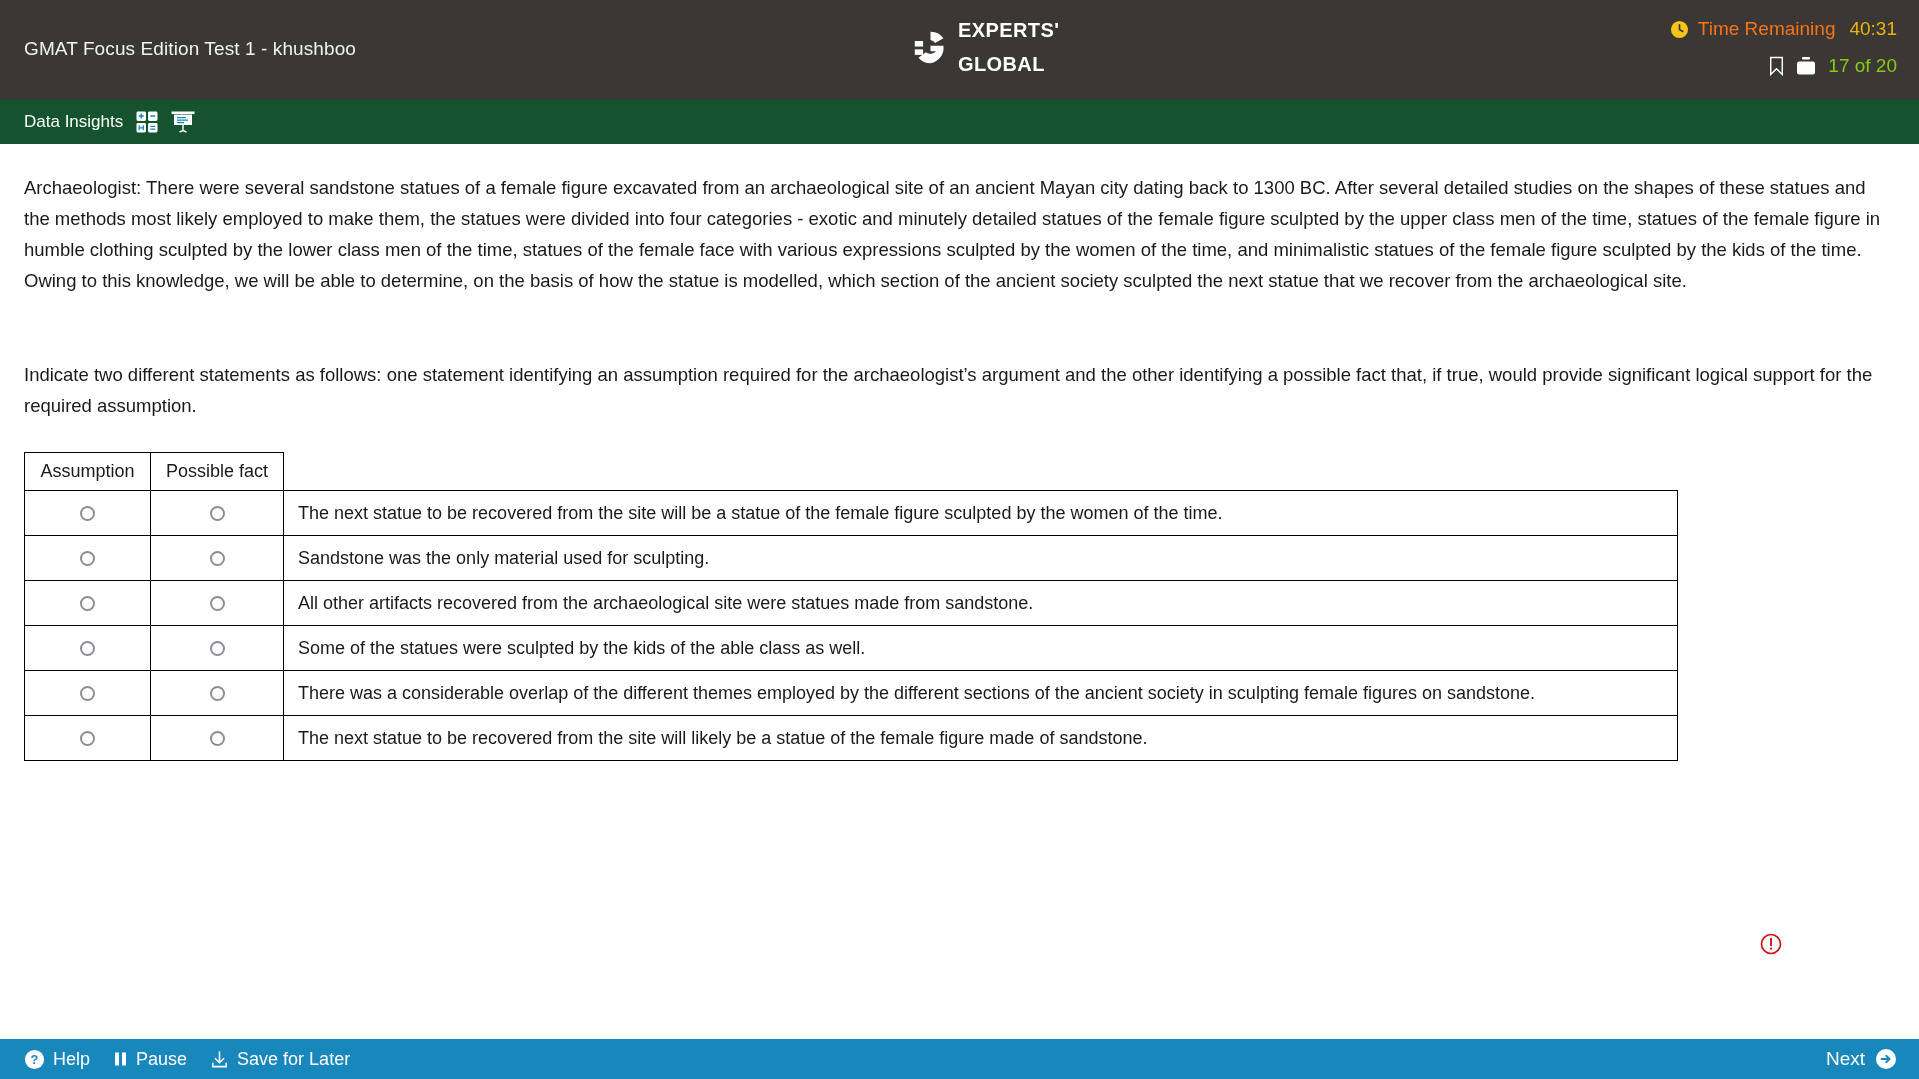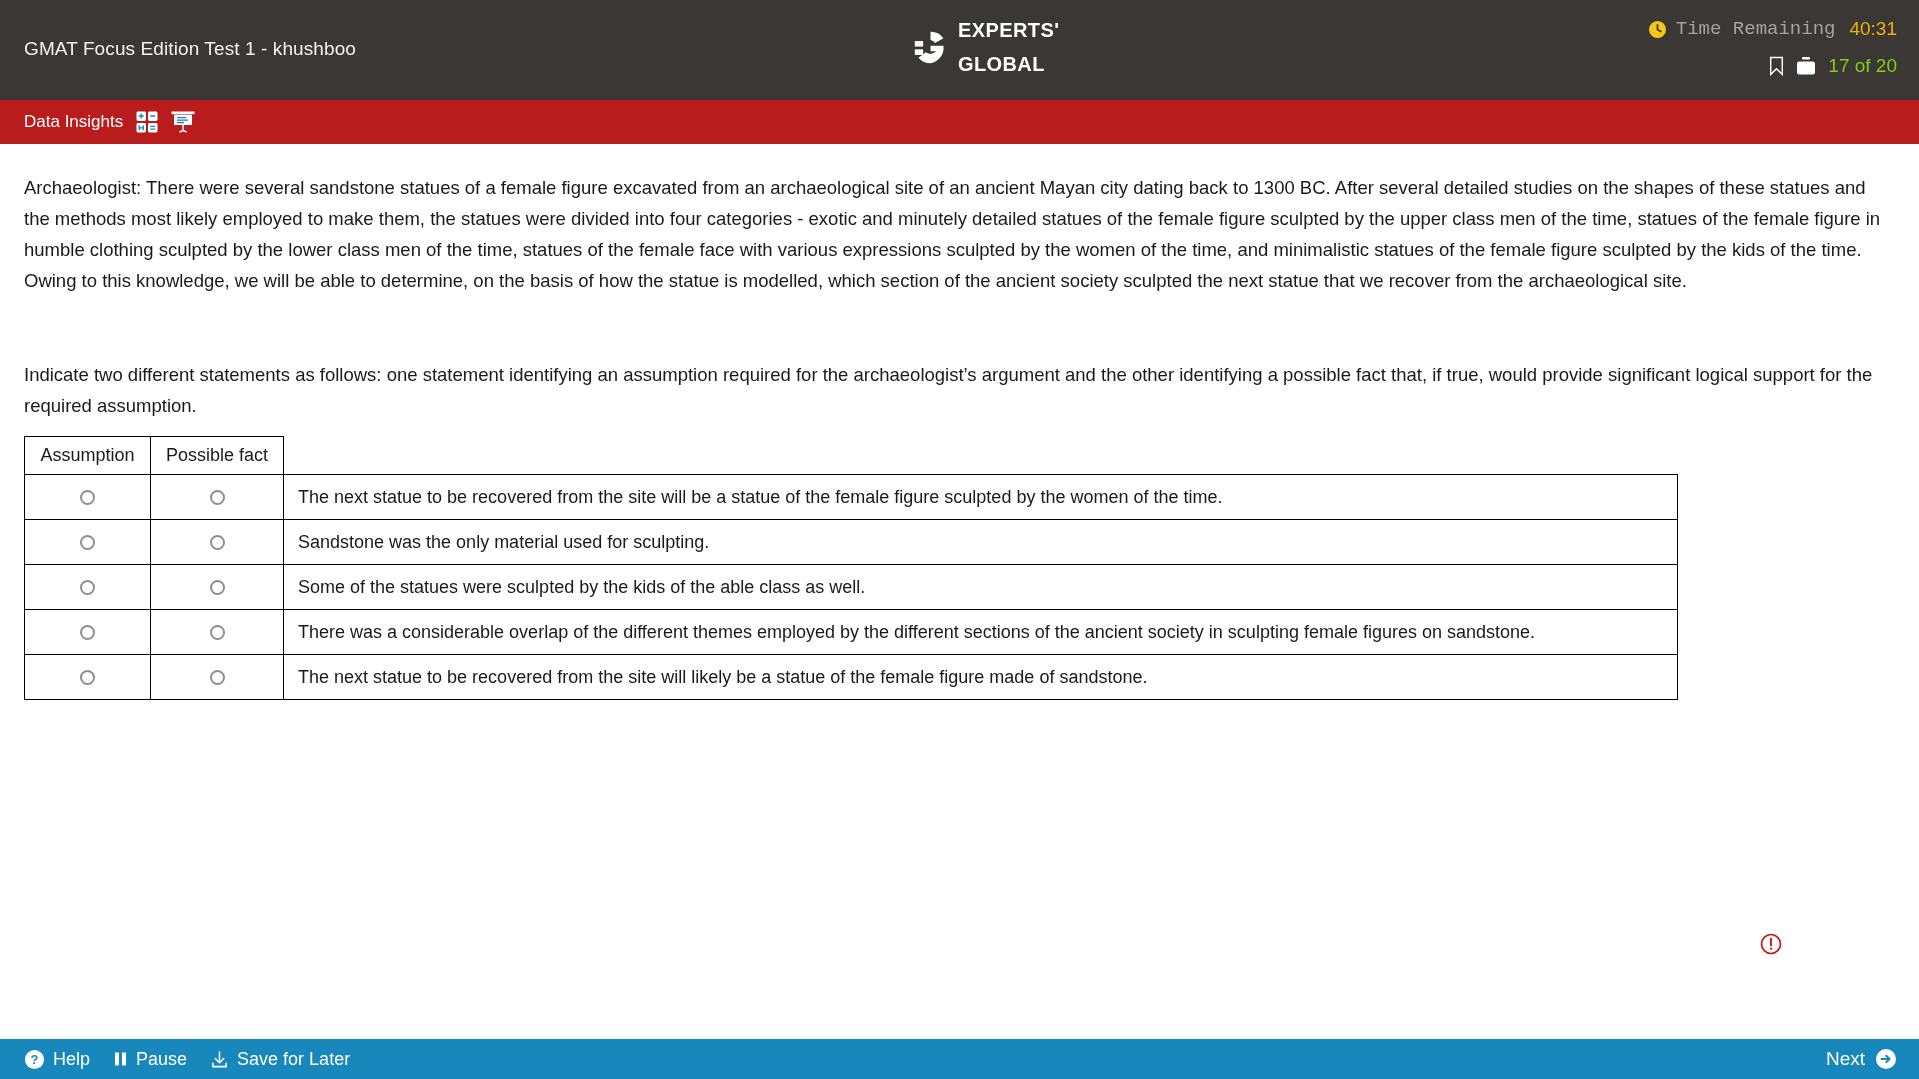--- a/index.html
+++ b/index.html
@@ -46,39 +46,39 @@
 
   .timer-wrap {
     position: absolute;
     right: 22px; top: 18px;
     display: flex; align-items: center; gap: 9px;
     color: #f5c518;
     font-size: 19px;
     white-space: nowrap;
   }
   .clock-icon { width: 19px; height: 19px; display:block; }
-  .timer-label { color:#a3a3a3;font-family:Liberation Mono, monospace; }
+  .timer-label { color:#f97316; }
   .timer-value { color:#eab308; margin-left: 5px; }
 
   .counter-wrap {
     position: absolute;
     right: 22px; top: 55px;
     display: flex; align-items: center; gap: 11px;
     color: #84cc16; font-size: 19px;
     white-space: nowrap;
   }
   .bookmark-icon { width: 15px; height: 20px; display:block; }
   .case-icon { width: 22px; height: 20px; display:block; }
 
   
   .navbar {
     position: absolute;
     top: 100px; left: 0;
     width: 1919px; height: 44px;
-    background: #b91c1c;
+    background: #14532d;
     color: #ffffff;
   }
   .nav-left {
     position: absolute;
     left: 24px; top: 0; height: 44px;
     display: flex; align-items: center; gap: 13px;
   }
   .nav-section-label { font-size: 17px; }
   .calc-icon { width: 22px; height: 22px; display:block; }
   .board-icon { width: 24px; height: 22px; display:block; }
@@ -111,21 +111,21 @@
     color: #1a1a1a;
     text-align: left;
   }
   .para-1 { top: 28px; }
   .para-2 { top: 215px; }
 
   
   .tbl {
     position: absolute;
     left: 24px;
-    top: 292px;
+    top: 308px;
     border-collapse: collapse;
     font-size: 18px;
     color: #1a1a1a;
   }
   .tbl th, .tbl td {
     border: 1px solid #000000;
     padding: 0;
   }
   .tbl th {
     font-weight: normal;
@@ -273,20 +273,25 @@
     <tbody>
       <tr>
         <td class="radio-cell"><span class="radio"></span></td>
         <td class="radio-cell"><span class="radio"></span></td>
         <td class="stmt-cell">The next statue to be recovered from the site will be a statue of the female figure sculpted by the women of the time.</td>
       </tr>
       <tr>
         <td class="radio-cell"><span class="radio"></span></td>
         <td class="radio-cell"><span class="radio"></span></td>
         <td class="stmt-cell">Sandstone was the only material used for sculpting.</td>
+      </tr>
+      <tr>
+        <td class="radio-cell"><span class="radio"></span></td>
+        <td class="radio-cell"><span class="radio"></span></td>
+        <td class="stmt-cell">All other artifacts recovered from the archaeological site were statues made from sandstone.</td>
       </tr>
       <tr>
         <td class="radio-cell"><span class="radio"></span></td>
         <td class="radio-cell"><span class="radio"></span></td>
         <td class="stmt-cell">Some of the statues were sculpted by the kids of the able class as well.</td>
       </tr>
       <tr>
         <td class="radio-cell"><span class="radio"></span></td>
         <td class="radio-cell"><span class="radio"></span></td>
         <td class="stmt-cell">There was a considerable overlap of the different themes employed by the different sections of the ancient society in sculpting female figures on sandstone.</td>

